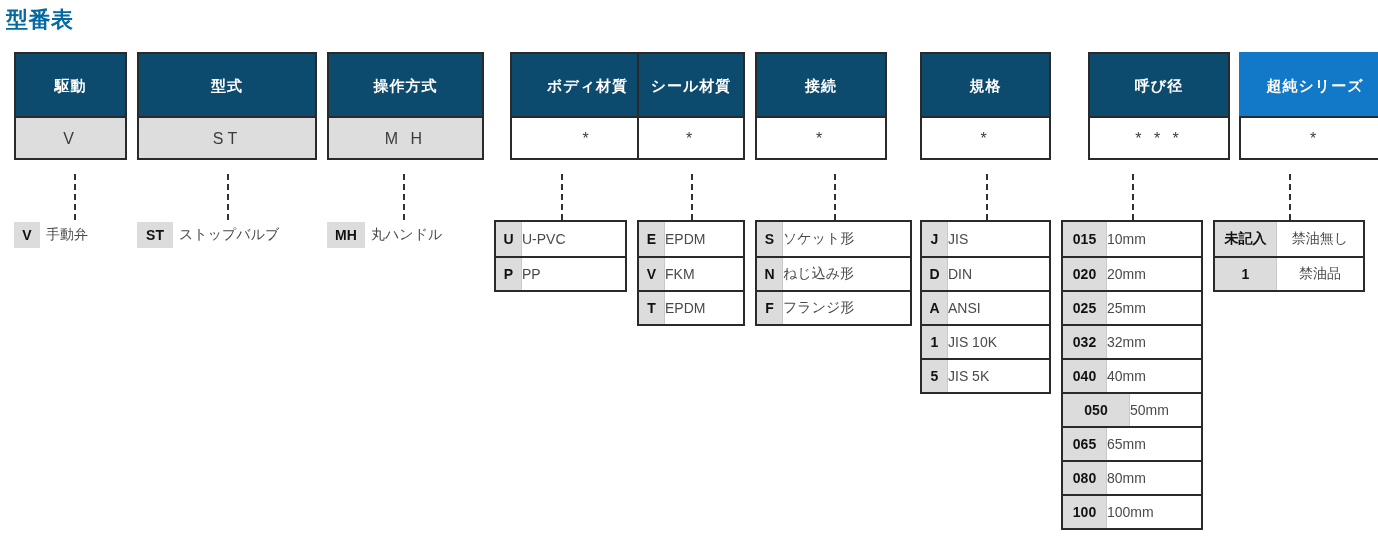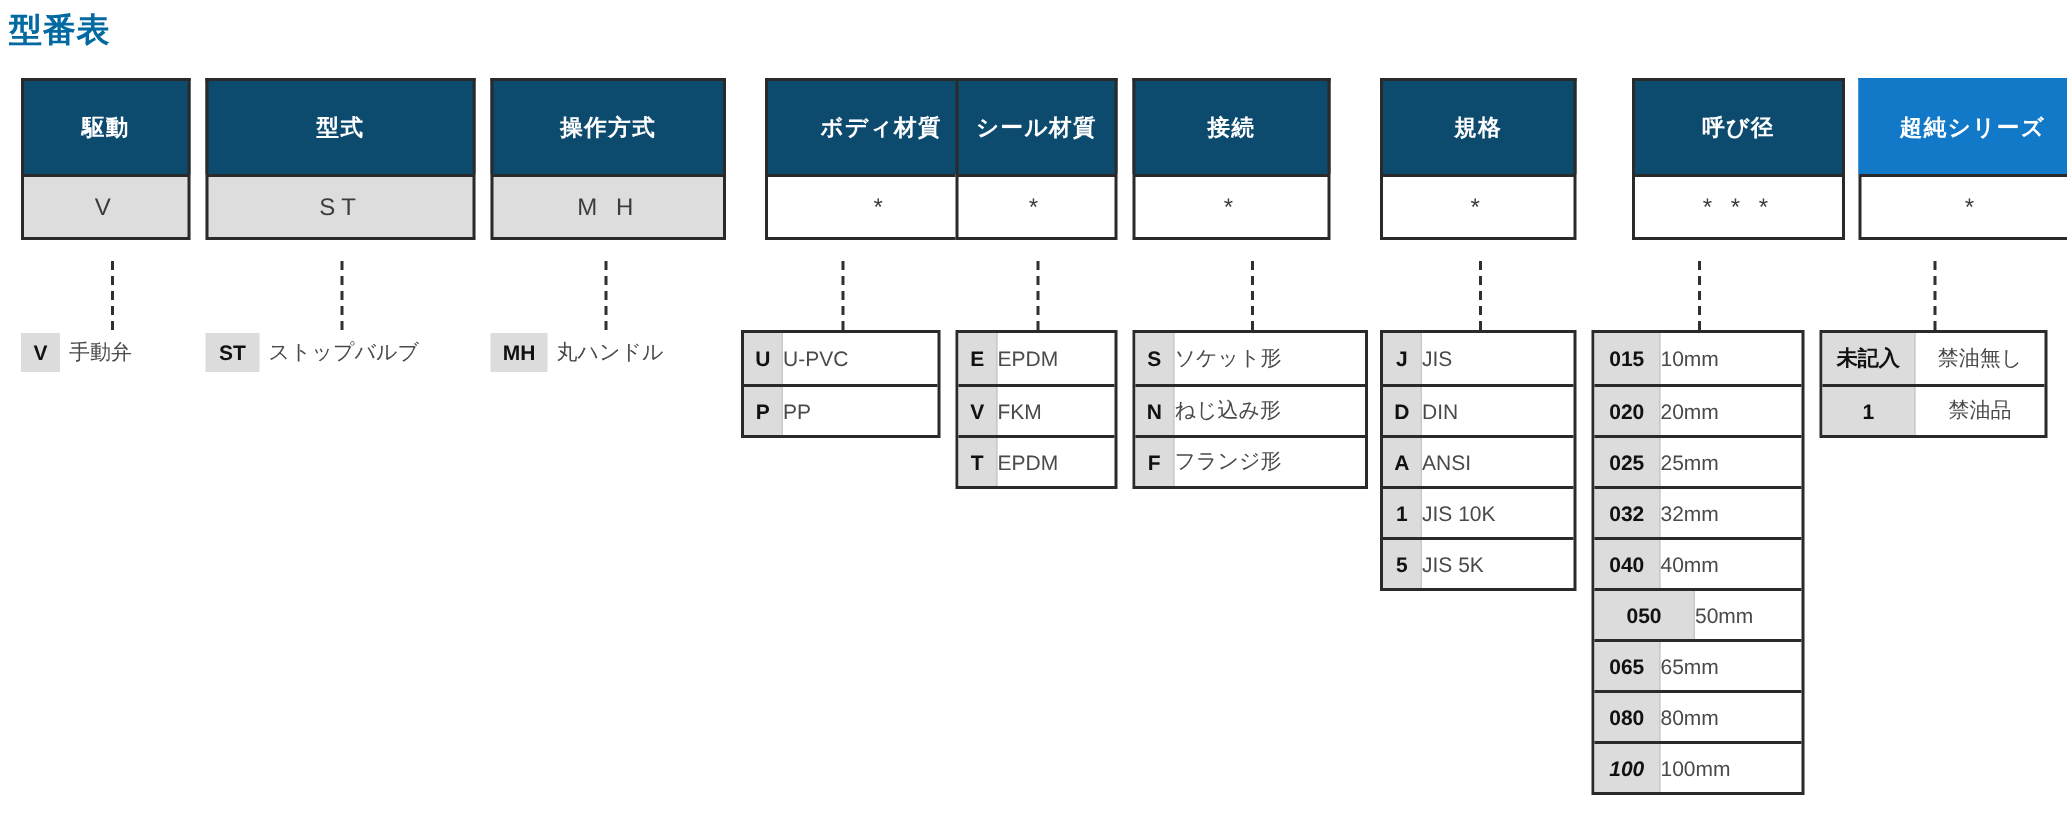--- a/index.html
+++ b/index.html
@@ -296,21 +296,21 @@
       </div>
       <div class="legend-row">
         <div class="legend-code" style="width: 44px;">065</div>
         <div class="legend-desc">65mm</div>
       </div>
       <div class="legend-row">
         <div class="legend-code" style="width: 44px;">080</div>
         <div class="legend-desc">80mm</div>
       </div>
       <div class="legend-row">
-        <div class="legend-code" style="width: 44px; font-style: italic;">100</div>
+        <div class="legend-code" style="width: 44px;">100</div>
         <div class="legend-desc">100mm</div>
       </div>
     </div>
     <div class="legend boxed" style="left: 1213px; top: 220px; width: 152px;">
       <div class="legend-row">
         <div class="legend-code" style="width: 62px;">未記入</div>
         <div class="legend-desc center">禁油無し</div>
       </div>
       <div class="legend-row">
         <div class="legend-code" style="width: 62px;">1</div>

